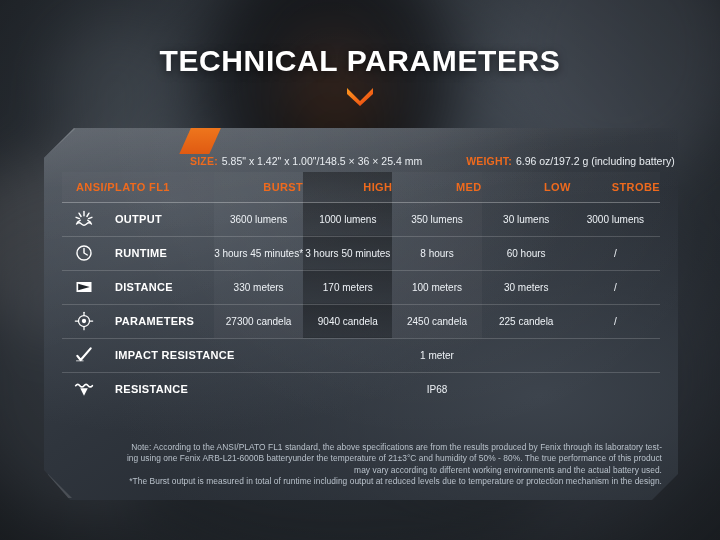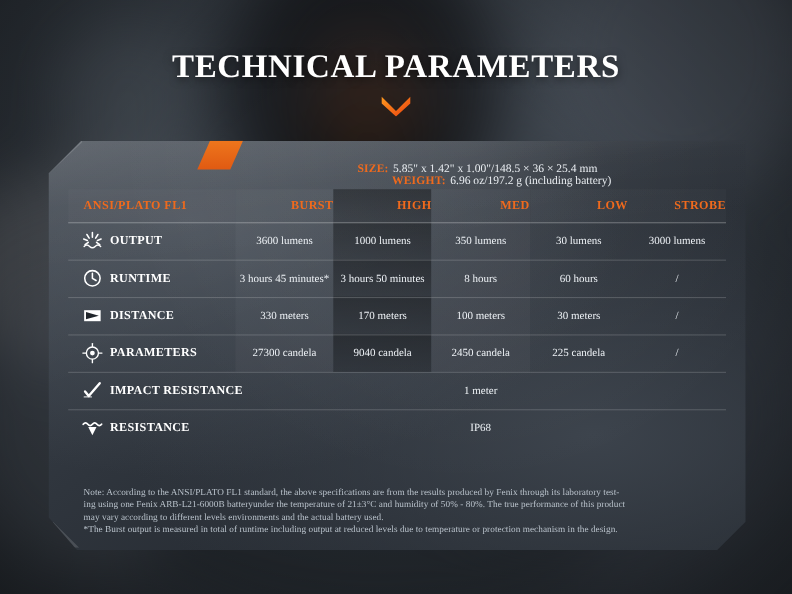--- a/index.html
+++ b/index.html
@@ -9,21 +9,20 @@
     font-family:"Liberation Sans", sans-serif;
     overflow:hidden;
   }
 
   
   #stage{
     position:relative;
     width:720px; height:540px;
     background:#2b3138;
     overflow:hidden;
-    font-family:Liberation Serif, serif;
   }
   .bg-layer{ position:absolute; inset:-40px; }
   .bg-base{
     background:
       radial-gradient(circle at 52% 18%, #4b535c 0%, #3a4149 26%, #2d333a 55%, #262b31 100%);
   }
   .bg-blobs{
     filter:blur(26px);
     opacity:.95;
   }
@@ -108,21 +107,20 @@
     pointer-events:none;
   }
 
   
   .sizebar{
     position:absolute; left:0; right:0; top:20px;
     height:26px;
     display:flex; align-items:center;
     font-size:10.5px; color:#e9edf1;
     padding-left:146px;
-    flex-direction:column;
   }
   .sizebar .lab{ color:#ef6a1d; font-weight:bold; letter-spacing:.2px; }
   .sizebar .val{ margin-left:4px; }
   .sizebar .grp{ display:flex; align-items:baseline; }
   .sizebar .grp+.grp{ margin-left:44px; }
 
   
   table{
     position:absolute;
     left:18px; top:44px;
@@ -167,36 +165,36 @@
   tbody tr:last-child td{ border-bottom:none; }
 
   td.name{
     text-align:left;
     padding-left:12px;
     font-weight:bold;
     font-size:11px;
     letter-spacing:.3px;
     color:#ffffff;
   }
-  .cellwrap{ display:flex; align-items:center; gap:6px; }
+  .cellwrap{ display:flex; align-items:center; gap:21px; }
   .ico{ width:20px; height:20px; flex:0 0 20px; display:block; }
 
   td.span{
     text-align:center;
   }
 
   
   .note{
     position:absolute;
-    left:32px; right:16px; bottom:12px;
+    left:20px; right:16px; bottom:12px;
     font-size:8.4px;
     line-height:11.6px;
     color:#b9c2cb;
     letter-spacing:.05px;
-    text-align:left;
+    text-align:right;
   }
   .note p{ white-space:nowrap; }
 </style>
 </head>
 <body>
 
 <div id="stage">
 
   <div class="bg-layer bg-base"></div>
   <div class="bg-layer bg-blobs">
@@ -375,18 +373,18 @@
           </td>
           <td class="span" colspan="5">IP68</td>
         </tr>
 
       </tbody>
     </table>
 
     <div class="note">
       <p>Note: According to the ANSI/PLATO FL1 standard, the above specifications are from the results produced by Fenix through its laboratory test-</p>
       <p>ing using one Fenix ARB-L21-6000B batteryunder the temperature of 21±3°C and humidity of 50% - 80%. The true performance of this product</p>
-      <p>may vary according to different levels environments and the actual battery used.</p>
+      <p>may vary according to different working environments and the actual battery used.</p>
       <p>*The Burst output is measured in total of runtime including output at reduced levels due to temperature or protection mechanism in the design.</p>
     </div>
 
   </div>
 </div>
 
 </body></html>

